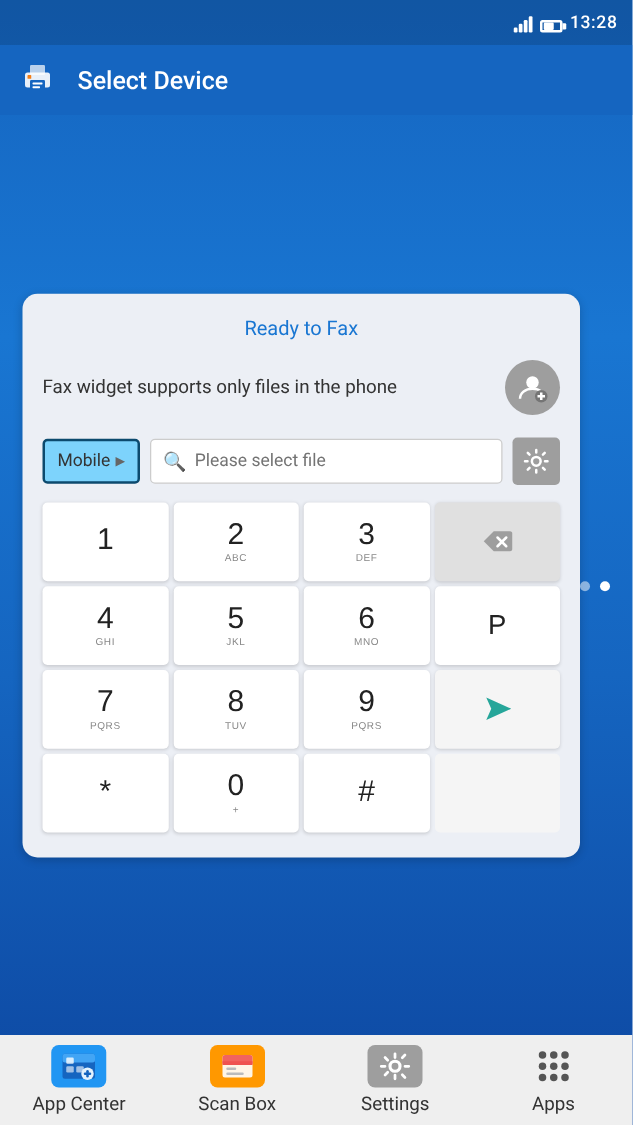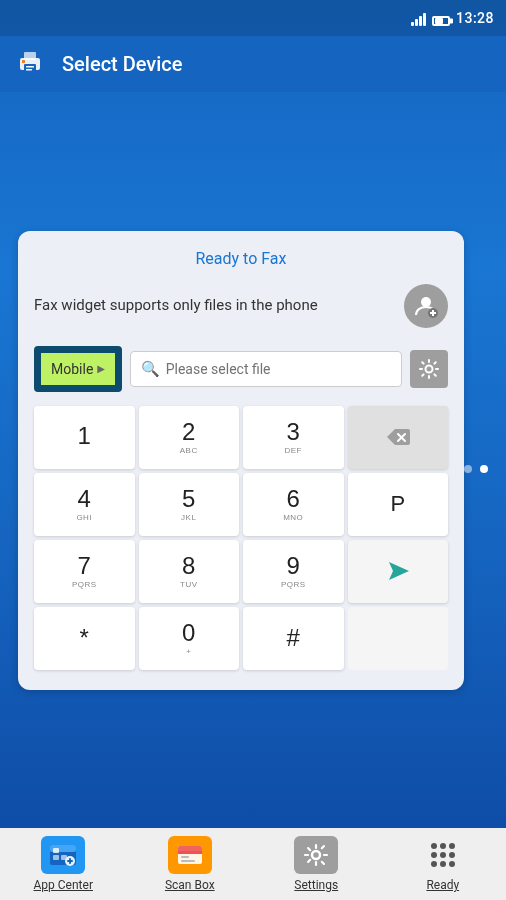--- a/index.html
+++ b/index.html
@@ -147,22 +147,22 @@
     }
 
     
     .file-row {
       display: flex;
       align-items: center;
       gap: 8px;
       margin-bottom: 14px;
     }
     .mobile-select {
-      background: #bef264;
-      border: 7px solid #0c4a6e;
+      background: #7dd3fc;
+      border: 2px solid #0c4a6e;
       border-radius: 4px;
       padding: 8px 10px;
       display: flex;
       align-items: center;
       gap: 4px;
       cursor: pointer;
       white-space: nowrap;
     }
     .mobile-select-text {
       font-size: 14px;
@@ -293,23 +293,22 @@
     .nav-icon-wrap.blue {
       background: #2196f3;
     }
     .nav-icon-wrap.orange {
       background: #ff9800;
     }
     .nav-icon-wrap.gray {
       background: #9e9e9e;
     }
     .nav-label {
-      font-size: 12px;
+      font-size: 15px;
       color: #333;
-      text-decoration: underline;
     }
 
     
     .apps-dots {
       display: grid;
       grid-template-columns: repeat(3, 6px);
       gap: 3px;
     }
     .apps-dot {
       width: 6px;
@@ -511,16 +510,16 @@
         <div class="apps-dot"></div>
         <div class="apps-dot"></div>
         <div class="apps-dot"></div>
         <div class="apps-dot"></div>
         <div class="apps-dot"></div>
         <div class="apps-dot"></div>
         <div class="apps-dot"></div>
         <div class="apps-dot"></div>
       </div>
     </div>
-    <span class="nav-label">Ready</span>
+    <span class="nav-label">Apps</span>
   </div>
 
 </div>
 
 </body></html>

